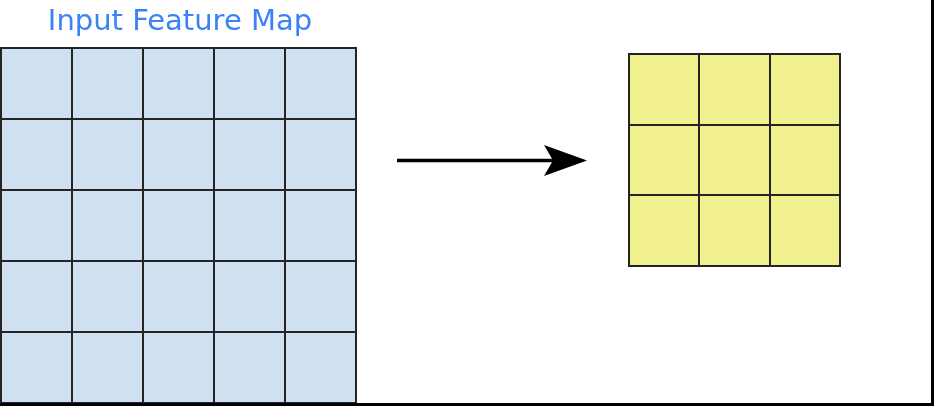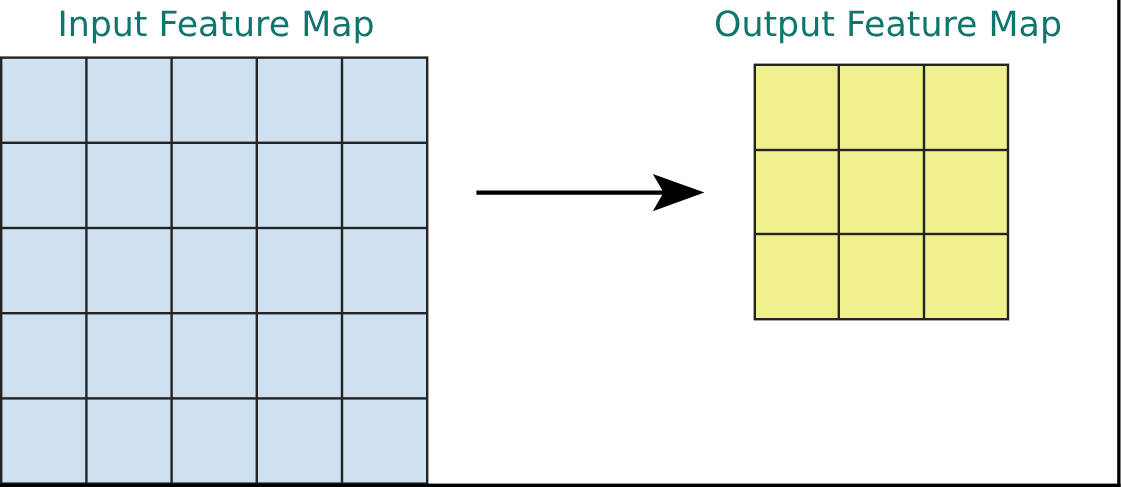--- a/index.html
+++ b/index.html
@@ -13,21 +13,21 @@
     width: 934px;
     height: 406px;
     background: #ffffff;
     overflow: hidden;
   }
   .title {
     position: absolute;
     top: 4px;
     font-size: 29px;
     line-height: 1.15;
-    color: #0f766e;
+    color: #3b82f6;
     text-align: center;
     white-space: nowrap;
   }
   .input-title  { left: 0px;   width: 360px; }
   .output-title { left: 570px; width: 340px; }
 
   .grid {
     position: absolute;
     display: grid;
     gap: 2px;
@@ -71,21 +71,20 @@
     height: 406px;
   }
 </style>
 </head>
 <body>
 
 <div class="canvas">
 
   <div class="title input-title">Input Feature Map</div>
 
-  <div class="title output-title">Output Feature Map</div>
 
   <div class="grid input-grid" style="background: rgb(36, 36, 36); grid-template-columns: repeat(5, 1fr); grid-template-rows: repeat(5, 1fr);">
       <div class="cell" style="background: rgb(207, 224, 240);"></div>
       <div class="cell" style="background: rgb(207, 224, 240);"></div>
       <div class="cell" style="background: rgb(207, 224, 240);"></div>
       <div class="cell" style="background: rgb(207, 224, 240);"></div>
       <div class="cell" style="background: rgb(207, 224, 240);"></div>
       <div class="cell" style="background: rgb(207, 224, 240);"></div>
       <div class="cell" style="background: rgb(207, 224, 240);"></div>
       <div class="cell" style="background: rgb(207, 224, 240);"></div>

